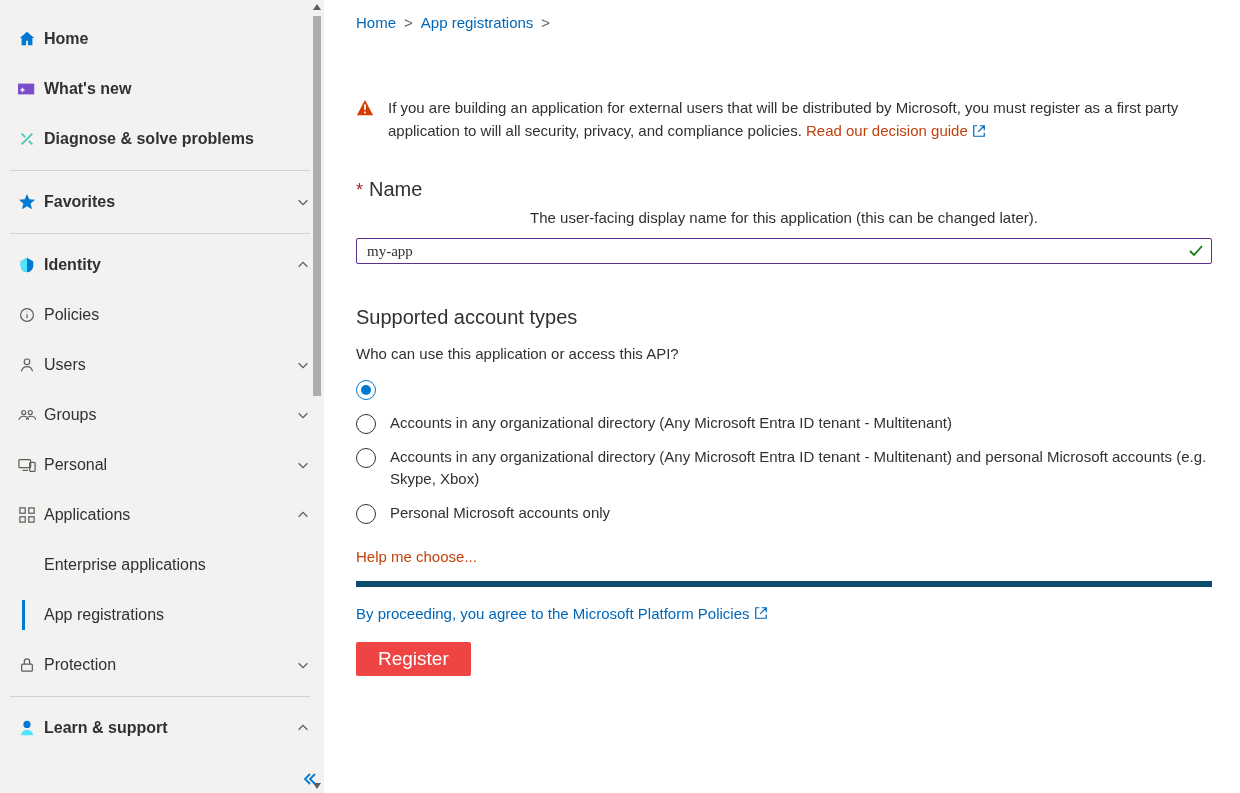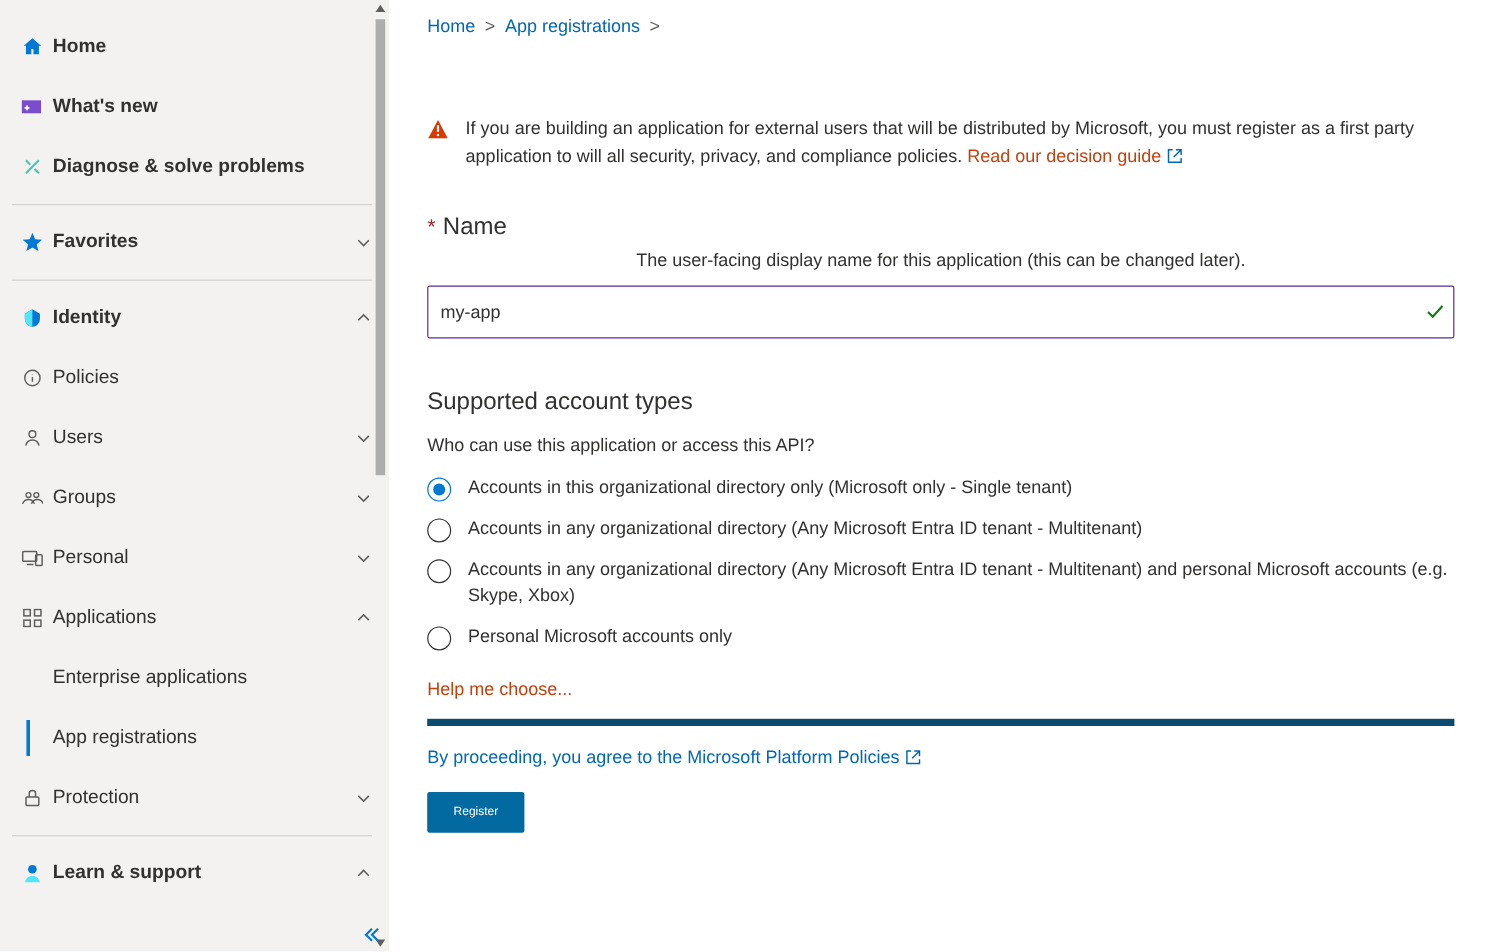--- a/index.html
+++ b/index.html
@@ -194,27 +194,28 @@
     margin-bottom: 12px;
     text-align: center;
   }
   .text-input-wrap {
     position: relative;
     width: 100%;
     margin-bottom: 42px;
   }
   .text-input {
     width: 100%;
-    height: 44px;
+    height: 26px;
     border: 1px solid #5b2e8e;
     border-radius: 2px;
     padding: 0 36px 0 10px;
     font-size: 15px;
     color: #323130;
     outline: none;
+    font-family: Liberation Serif, serif;
   }
   .valid-check {
     position: absolute;
     right: 8px;
     top: 50%;
     transform: translateY(-50%);
     color: #107c10;
   }
   .section-h {
     font-size: 20px;
@@ -265,26 +266,26 @@
   }
   .footer .policy {
     color: #0067b8;
     font-size: 15px;
     cursor: pointer;
     display: inline-flex;
     align-items: center;
     margin-bottom: 20px;
   }
   .register-btn {
-    background: #0369a1;
+    background: #ef4444;
     color: #fff;
     border: none;
     height: 34px;
     padding: 0 22px;
-    font-size: 10px;
+    font-size: 19px;
     border-radius: 2px;
     cursor: pointer;
   }
   svg { display: block; }
 </style>
 </head>
 <body>
 
 <div class="sidebar">
   <div class="sidebar-scroll">
@@ -528,21 +529,20 @@
           </svg>
       </span>
     </div>
 
     <div class="section-h">Supported account types</div>
     <div class="section-sub">Who can use this application or access this API?</div>
 
     <div class="radio-group">
       <div class="radio-row">
         <span class="radio checked"></span>
-        <span class="radio-label">Accounts in this organizational directory only (Microsoft only - Single tenant)</span>
       </div>
       <div class="radio-row">
         <span class="radio"></span>
         <span class="radio-label">Accounts in any organizational directory (Any Microsoft Entra ID tenant - Multitenant)</span>
       </div>
       <div class="radio-row">
         <span class="radio"></span>
         <span class="radio-label">Accounts in any organizational directory (Any Microsoft Entra ID tenant - Multitenant) and personal Microsoft accounts (e.g. Skype, Xbox)</span>
       </div>
       <div class="radio-row">

